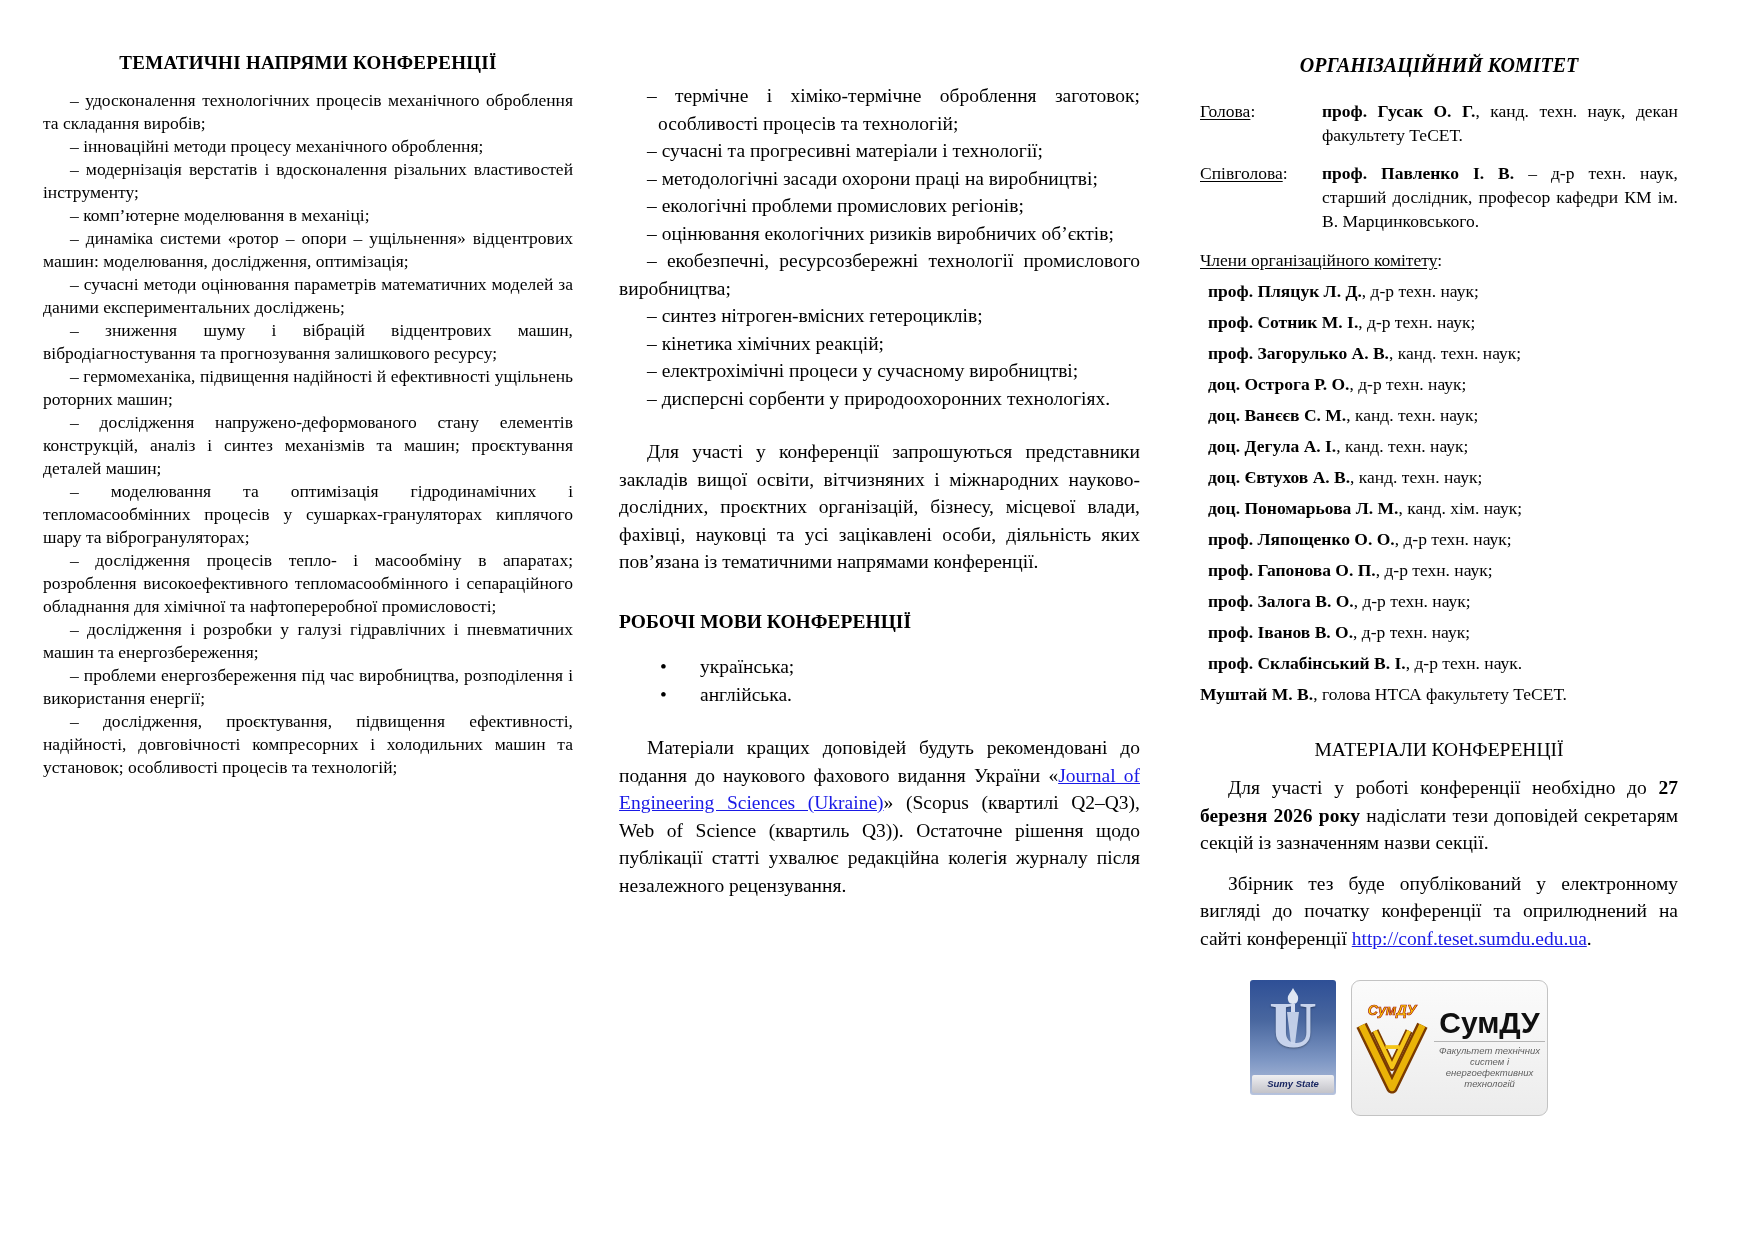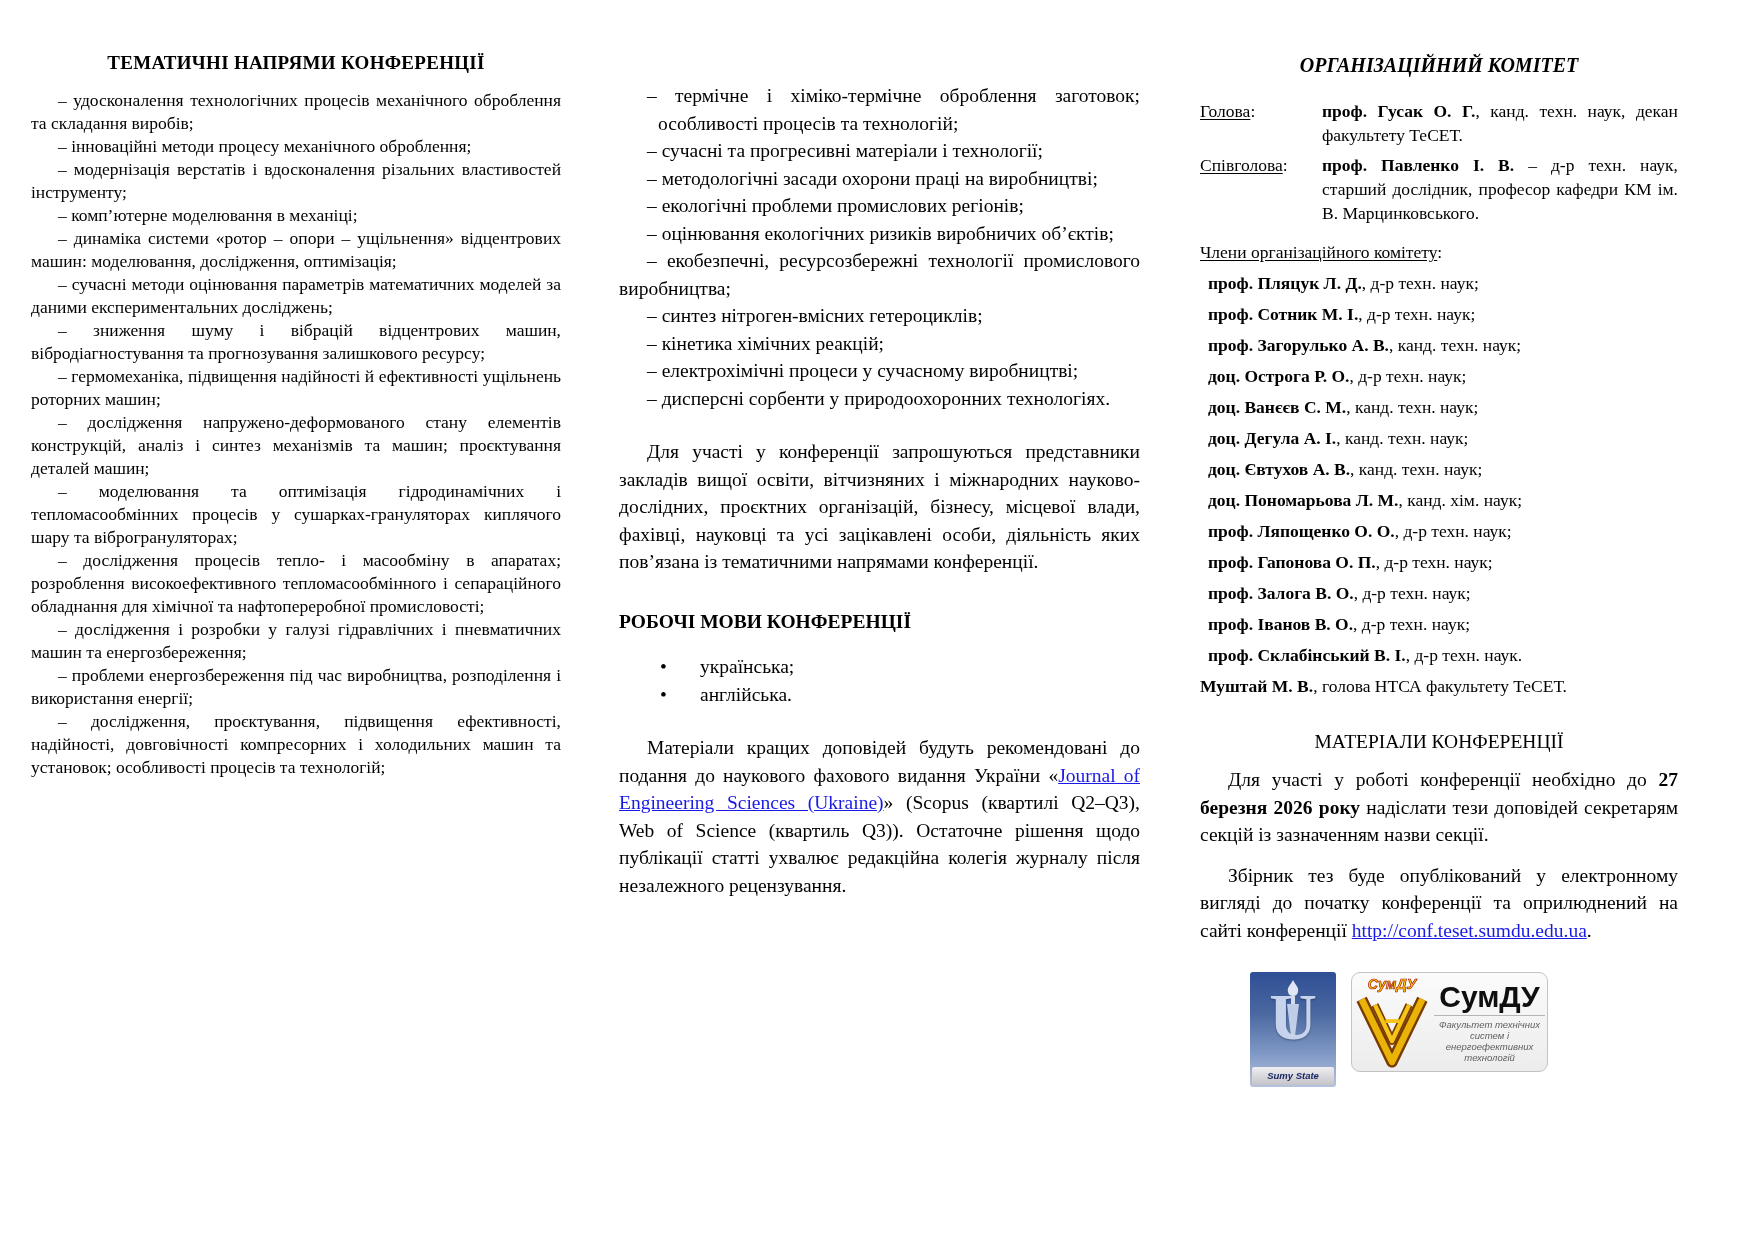--- a/index.html
+++ b/index.html
@@ -1,19 +1,19 @@
 <!DOCTYPE html>
 <html><head>
 <meta charset="utf-8">
 <style>
   html,body{margin:0;padding:0;background:#ffffff;}
   .page{position:relative;width:1757px;height:1242px;background:#fff;overflow:hidden;
         font-family:"Liberation Serif","DejaVu Serif",serif;color:#000;}
   .col{position:absolute;}
-  #col1{left:31px;top:52px;width:530px;}
+  #col1{left:43px;top:52px;width:530px;}
   #col2{left:619px;top:82px;width:521px;}
   #col3{left:1200px;top:54px;width:478px;}
 
   
   .c1-title{font-size:19px;font-weight:bold;text-align:center;margin:0 0 15px 0;letter-spacing:.3px;}
   .b1{font-size:17.5px;line-height:23px;text-align:justify;text-indent:27px;margin:0;}
 
   
   #col2{font-size:19.5px;line-height:27.5px;}
   .b2{text-align:justify;text-indent:28px;margin:0;}
@@ -21,21 +21,21 @@
   .hang2{margin:0;padding-left:39px;text-align:left;}
   .para{ text-align:justify;text-indent:28px;margin:26px 0 0 0;}
   .c2-head{font-size:19.5px;font-weight:bold;text-align:left;margin:32px 0 0 0;}
   .langs{margin:18px 0 0 0;padding:0;list-style:none;}
   .lang-item{position:relative;padding-left:81px;margin:0;}
   .lang-item .dot{position:absolute;left:41px;top:0;}
 
   
   #col3{font-size:17.5px;line-height:23px;}
   .c3-title{font-size:20px;font-style:italic;text-align:center;margin:0 0 22px 0;}
-  .orgrows{display:grid;grid-template-columns:122px 1fr;row-gap:6px;line-height:24px;}
+  .orgrows{display:grid;grid-template-columns:122px 1fr;row-gap:14px;line-height:24px;}
   .orgrows .val{text-align:justify;}
   .u{text-decoration:underline;text-underline-offset:2px;}
   .members-title{margin:16px 0 3px 0;}
   .member{margin:8px;line-height:23px;}
   .sec-title{margin:14px 0 0 0;}
   .sec-line{margin:0;}
   .c3-mat-title{font-size:19.5px;font-weight:normal;text-align:center;margin:32px 0 0 0;}
   .c3-para{font-size:19.5px;line-height:27.5px;text-align:justify;text-indent:28px;margin:13px 0 0 0;}
   a.link, .link{color:#1a1ae6;text-decoration:underline;cursor:pointer;}
 
@@ -44,21 +44,21 @@
   .ssu{width:86px;height:115px;position:relative;border-radius:3px;overflow:hidden;
        background:linear-gradient(180deg,#2e4f96 0%,#49679f 35%,#7e97c4 70%,#b7c3dd 100%);}
   .ssu .bigU{position:absolute;left:0;right:0;top:2px;text-align:center;
        font-family:"Liberation Serif",serif;font-weight:bold;font-size:66px;line-height:86px;color:#c7d3ec;
        text-shadow:0 1px 2px rgba(0,0,0,.35);}
   .ssu svg{position:absolute;left:50%;top:6px;transform:translateX(-50%);}
   .ssu-caption{position:absolute;left:2px;right:2px;bottom:2px;height:18px;border-radius:2px;
        background:linear-gradient(180deg,#efeff2,#c3c3c9);color:#15235f;
        font-family:"Liberation Sans","DejaVu Sans",sans-serif;font-weight:bold;font-style:italic;
        font-size:9.5px;line-height:18px;text-align:center;}
-  .teset{width:197px;height:100px;border:1px solid #c3c3c3;border-radius:9px;
+  .teset{width:197px;height:136px;border:1px solid #c3c3c3;border-radius:9px;
        background:linear-gradient(180deg,#fbfbfb,#ececec);display:flex;align-items:center;
        padding:4px 2px;box-sizing:border-box;gap:4px;}
   .teset-text{flex:1;display:flex;flex-direction:column;align-items:center;}
   .teset-name{font-family:"Liberation Sans","DejaVu Sans",sans-serif;font-weight:800;
        font-size:30px;line-height:32px;color:#101010;}
   .teset-sub{border-top:1px solid #b5b5b5;margin-top:2px;padding-top:3px;
        font-family:"Liberation Sans","DejaVu Sans",sans-serif;font-style:italic;
        font-size:9.5px;line-height:11px;color:#5f5f5f;text-align:center;}
 </style>
 </head>

